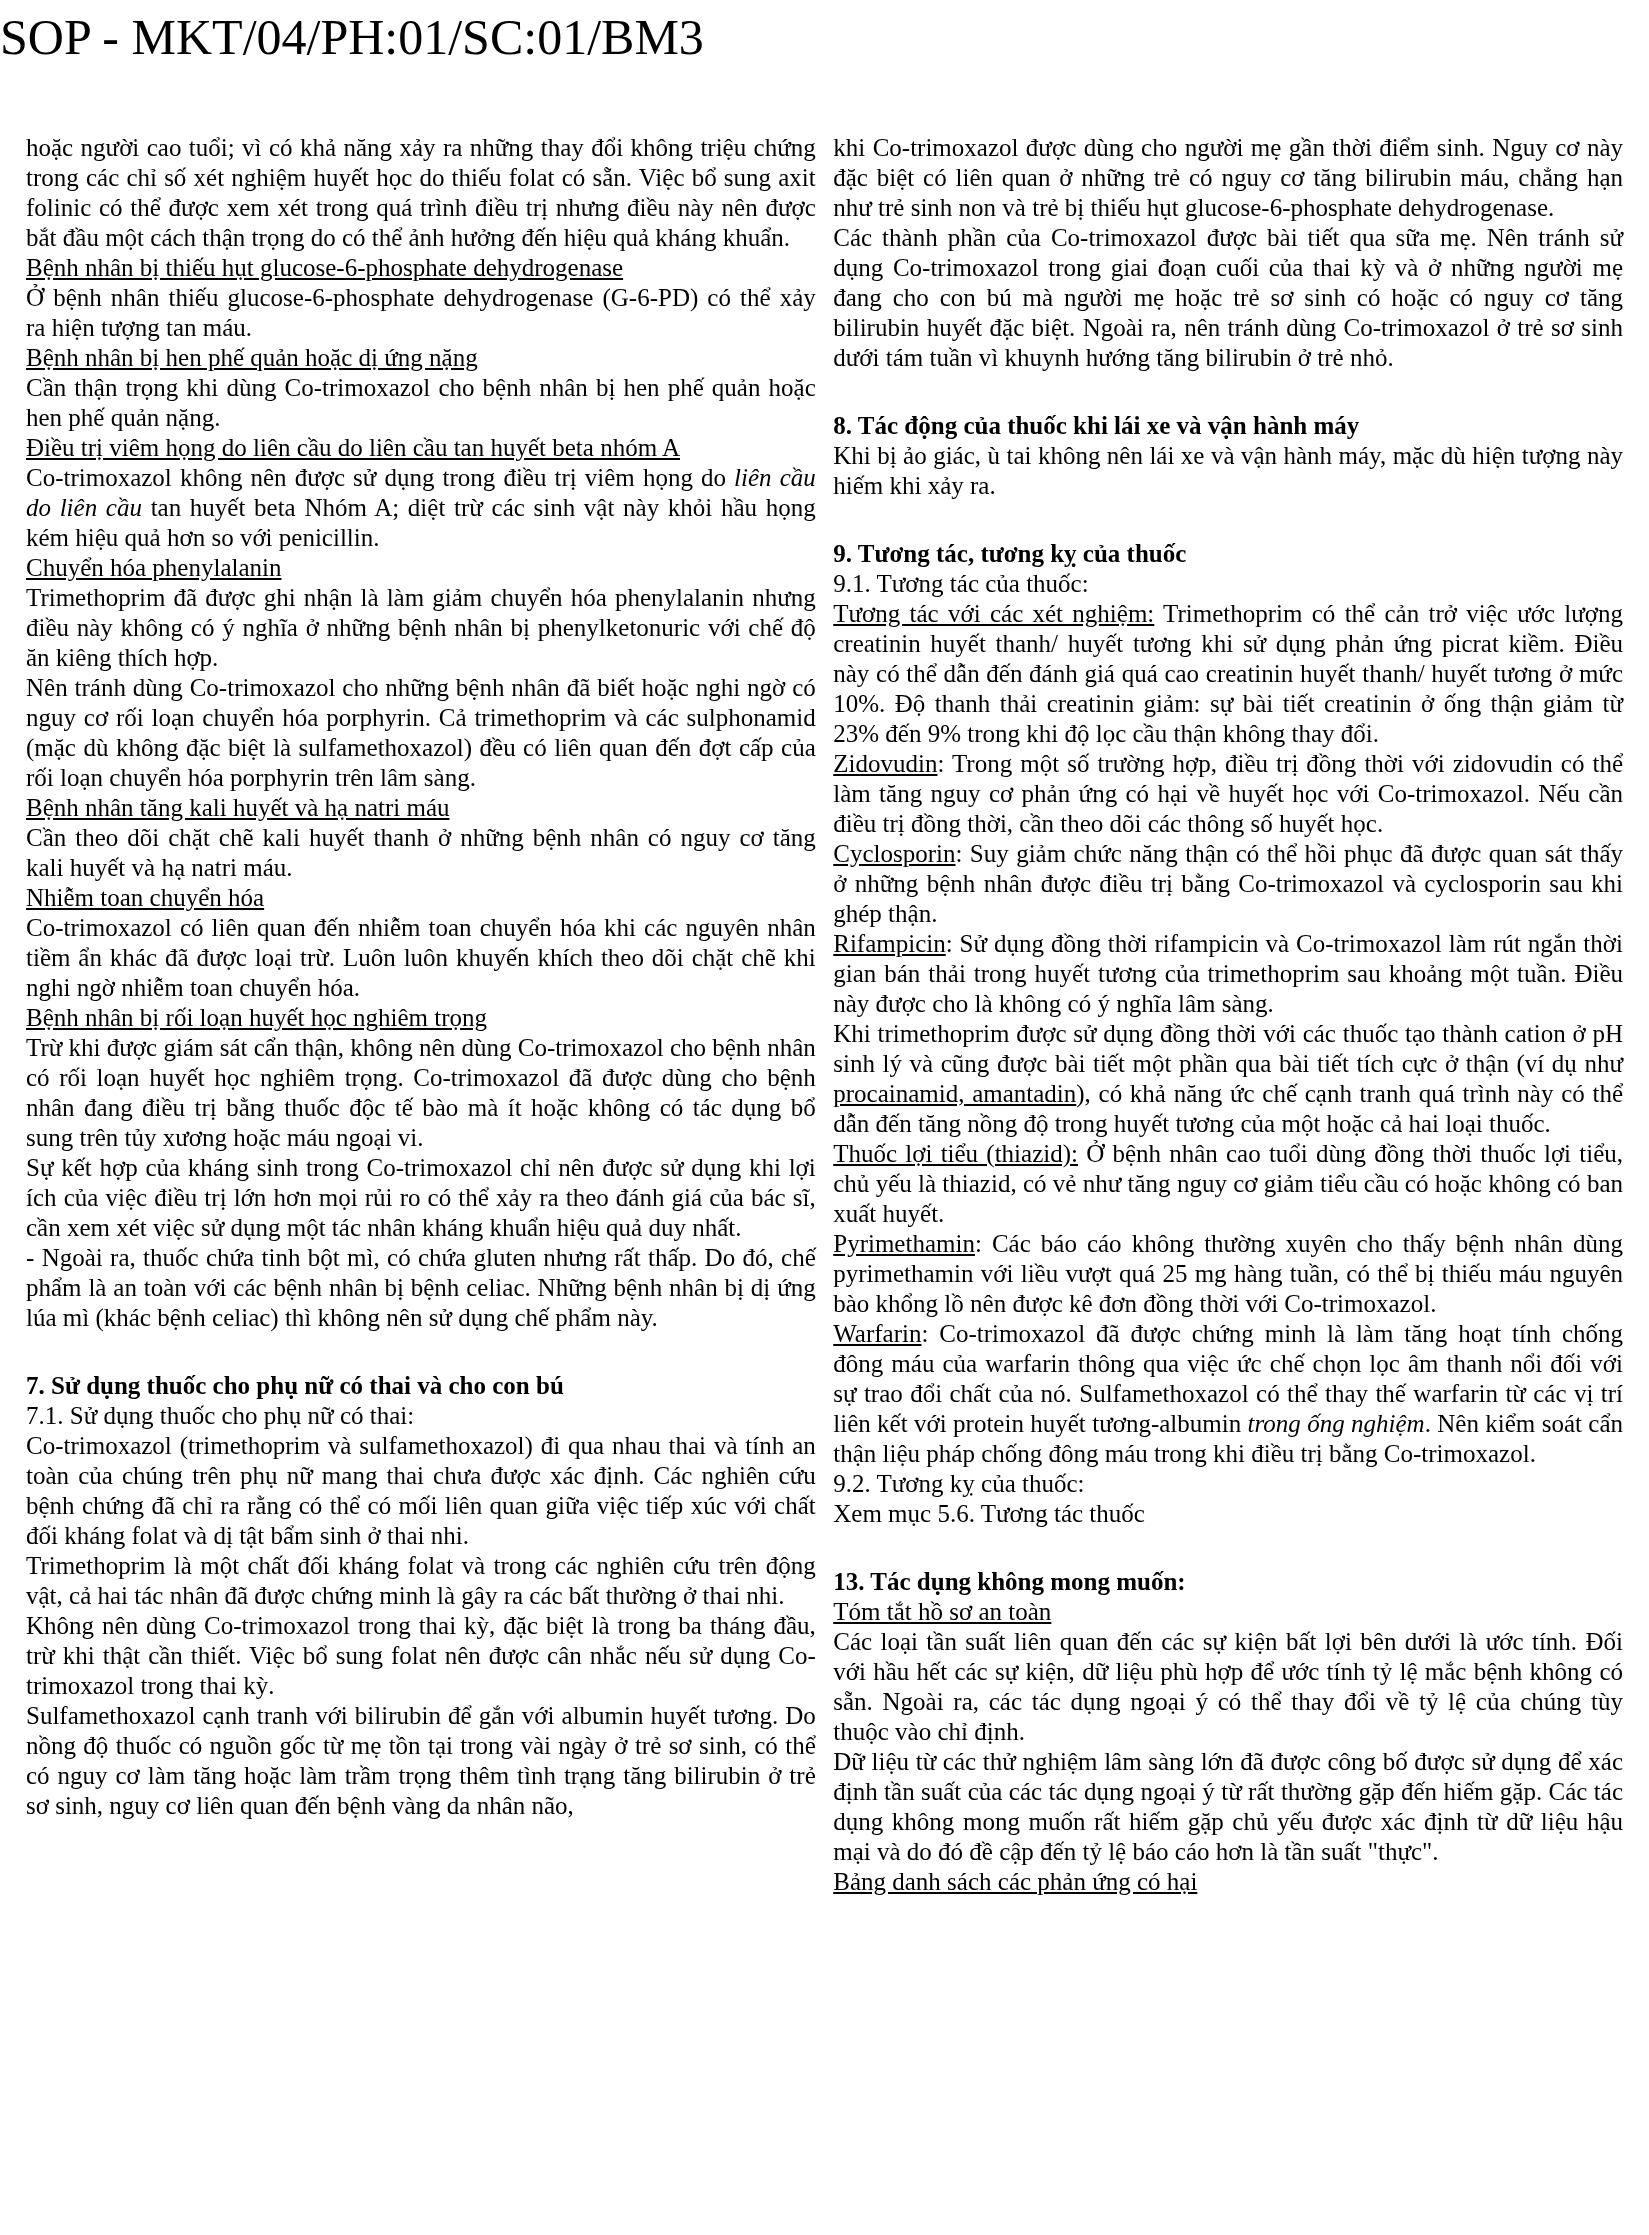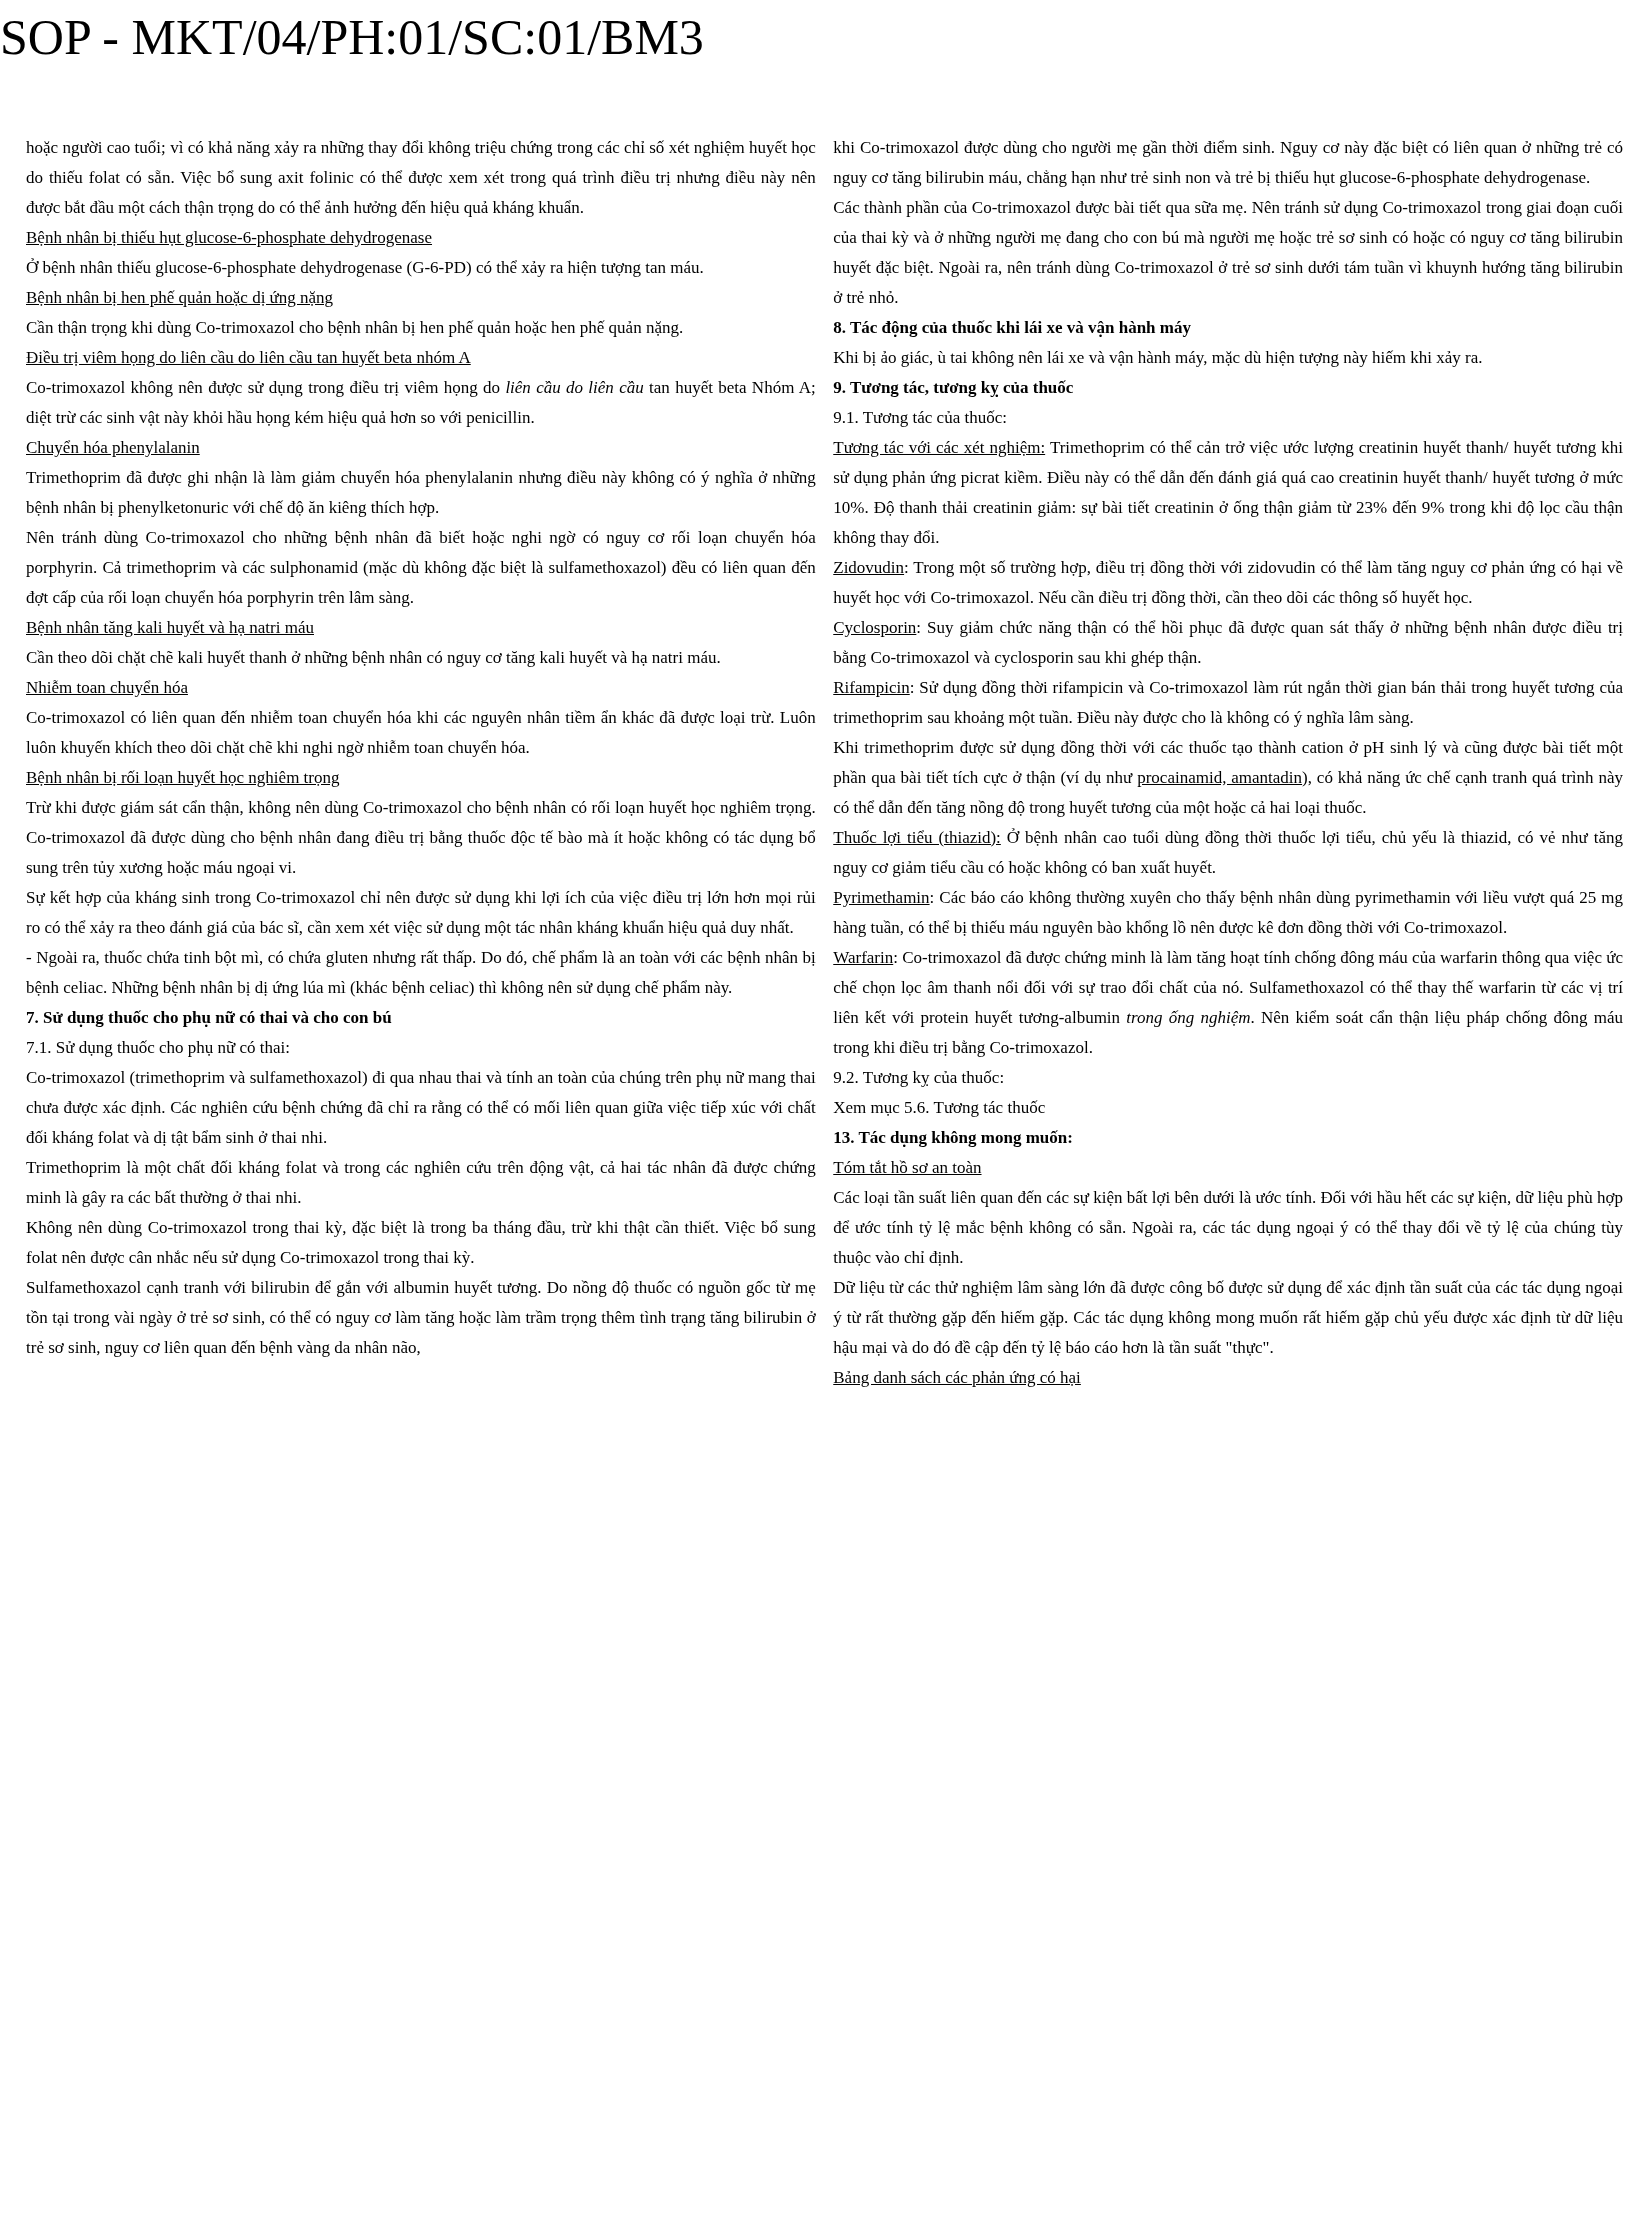--- a/index.html
+++ b/index.html
@@ -19,27 +19,27 @@
     white-space: nowrap;
   }
   .columns {
     display: flex;
     gap: 17.5px;
     padding: 0 26px;
     margin-top: 68px;
   }
   .column { flex: 1 1 0; min-width: 0; }
   .block {
-    font-size: 17px;
+    font-size: 25px;
     line-height: 30px;
     text-align: justify;
     text-justify: inter-word;
   }
   .heading-underline { text-decoration: underline; font-family: Liberation Serif, serif; }
-  .heading-bold { font-weight: bold; }
+  .heading-bold { font-weight: bold; margin-top: 38px; }
   .run-italic { font-style: italic; }
   .run-underline { text-decoration: underline; }
   .run-normal { }
 </style>
 </head>
 <body>
 
 <div class="page">
   <div class="header">
     <span>SOP - MKT/04/PH:01/SC:01/BM3</span>

